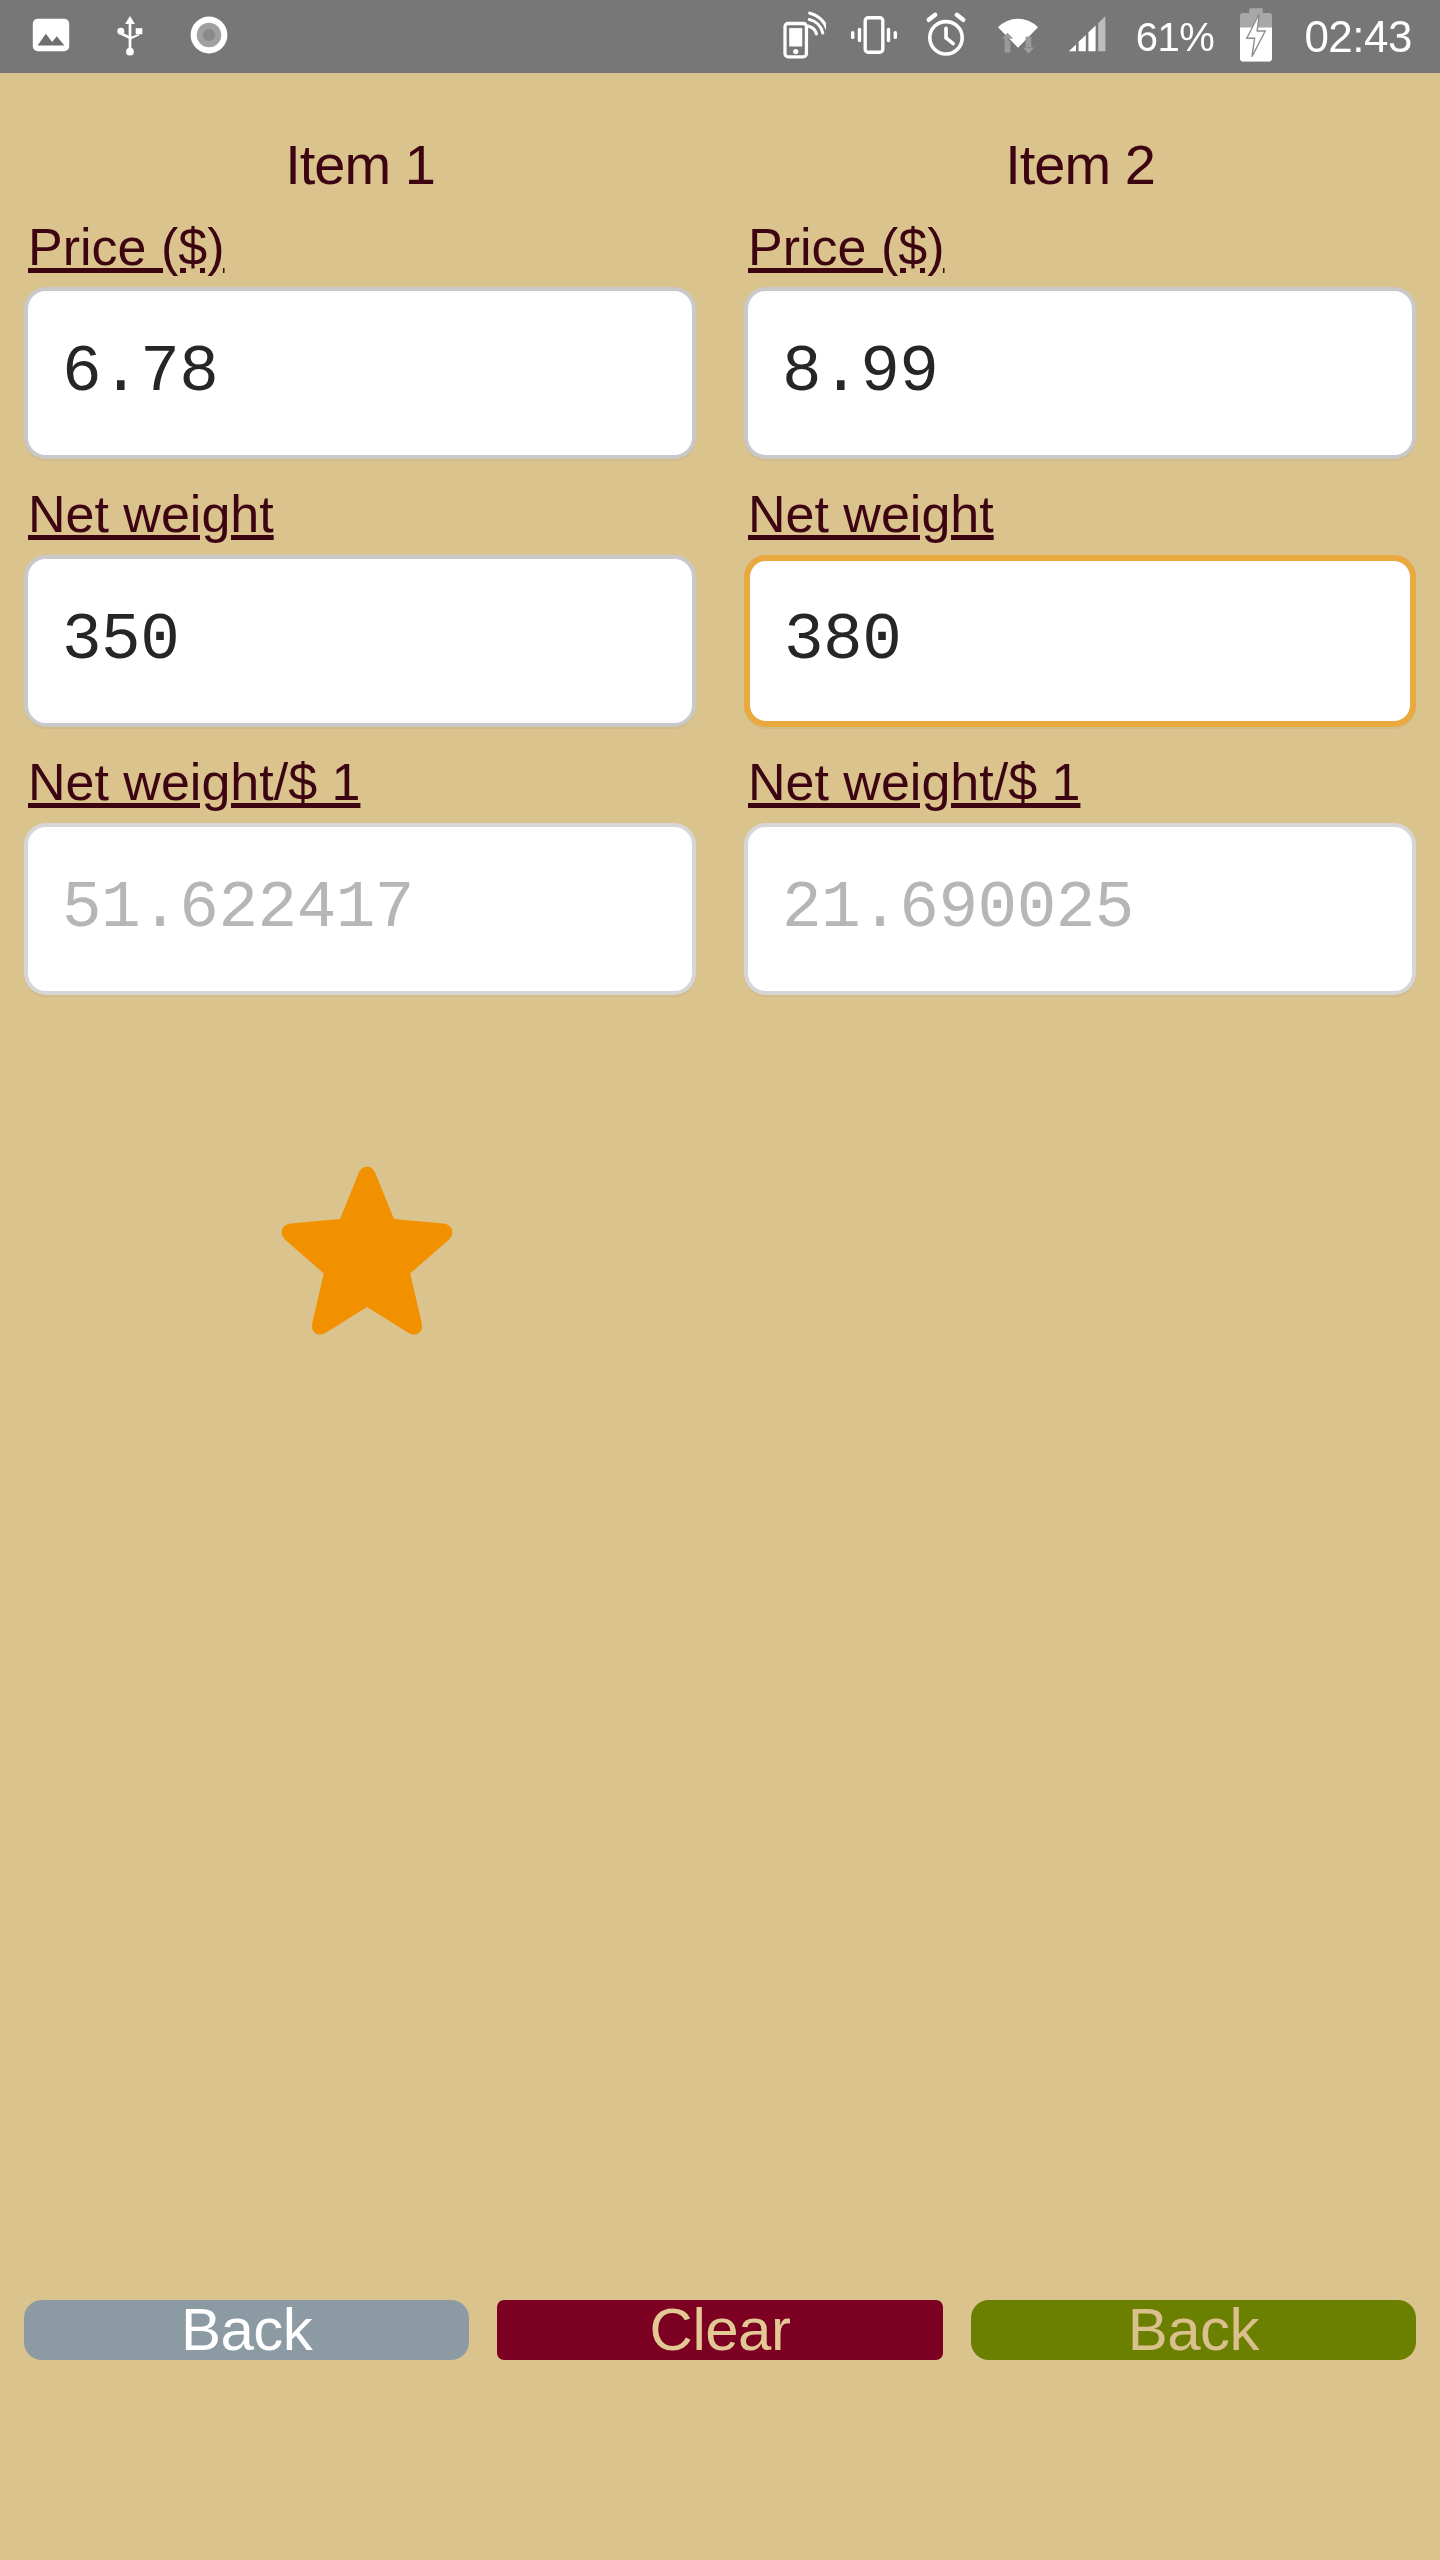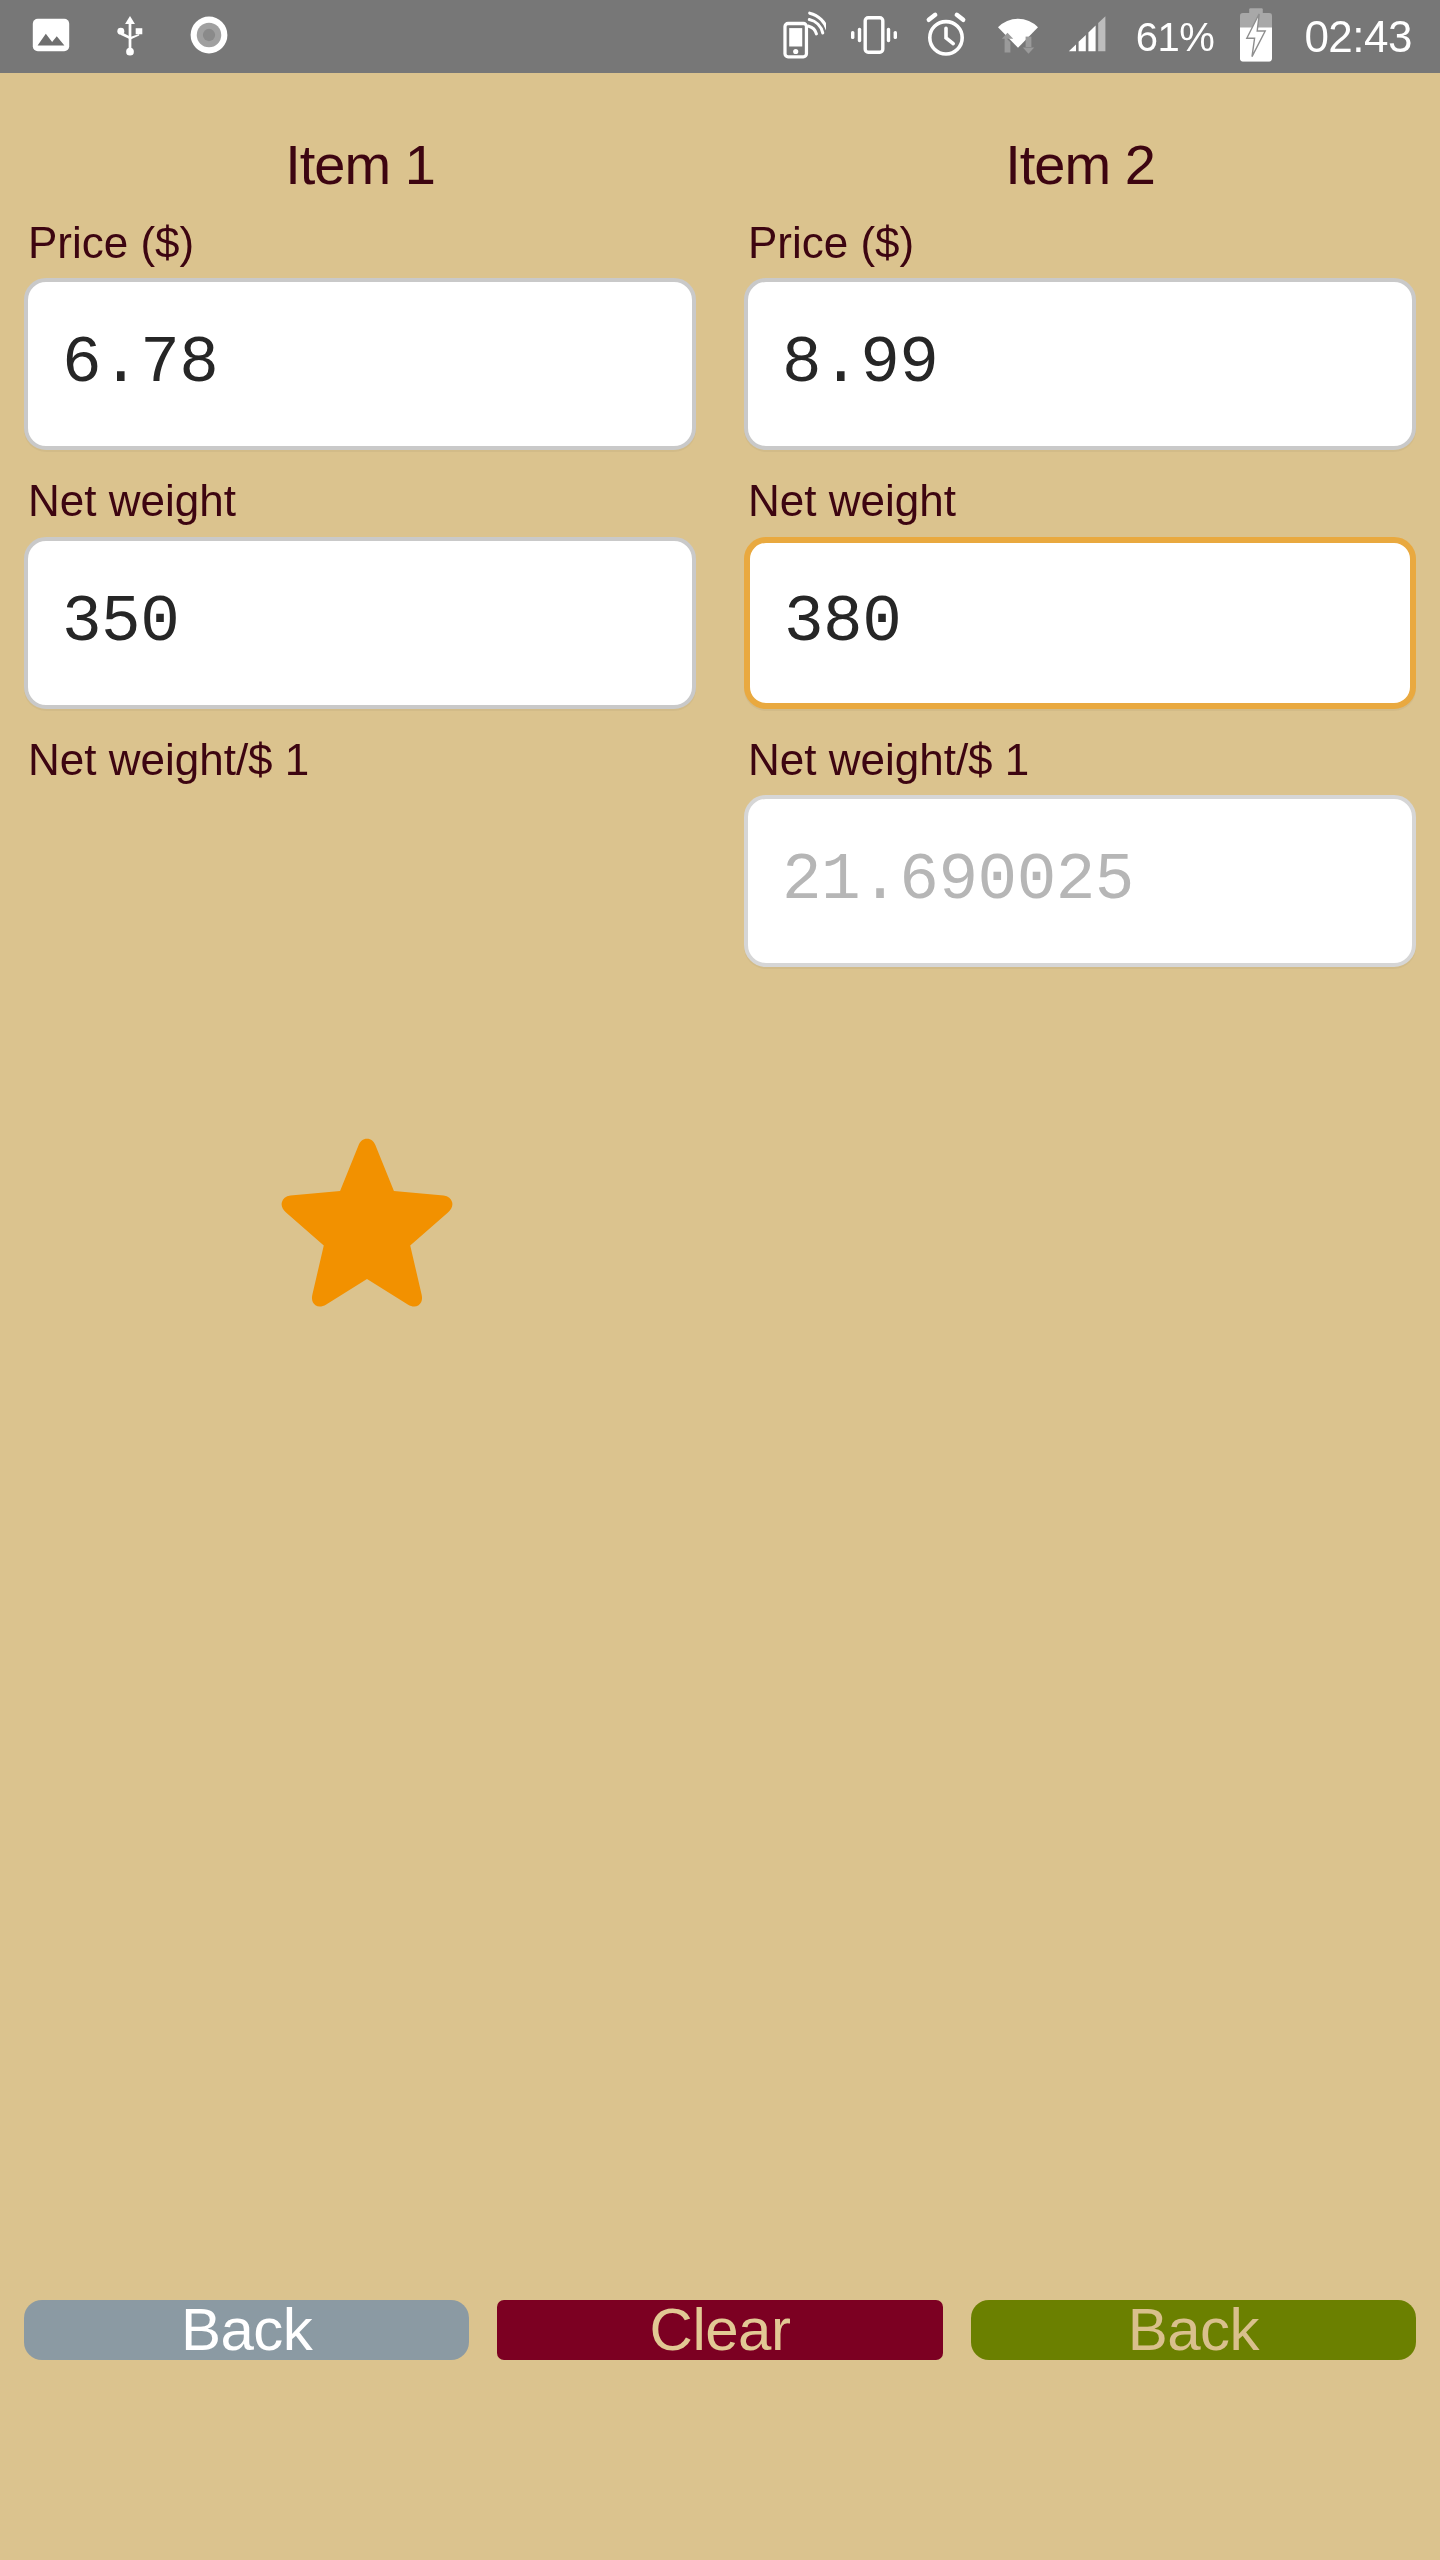--- a/index.html
+++ b/index.html
@@ -79,25 +79,26 @@
     font-size: 56px;
     font-weight: normal;
     line-height: 1.1;
     padding-top: 18px;
     padding-bottom: 22px;
     letter-spacing: -1px;
   }
 
   .field-label {
     color: #3d0511;
-    font-size: 44px;
+    font-size: 52px;
     line-height: 1.15;
     padding-left: 4px;
     padding-bottom: 10px;
     white-space: nowrap;
+    text-decoration: underline;
   }
 
   .input-box {
     height: 172px;
     background: #ffffff;
     border: 4px solid #c9c9c9;
     border-radius: 22px;
     display: flex;
     align-items: center;
     padding-left: 34px;
@@ -282,20 +283,23 @@
 
       <div>
         <div class="field-label">Net weight</div>
         <div class="input-box">
           <span class="input-value">350</span>
         </div>
       </div>
 
       <div>
         <div class="field-label">Net weight/$ 1</div>
+        <div class="input-box readonly">
+          <span class="input-value muted">51.622417</span>
+        </div>
       </div>
     </div>
 
     <div class="column">
       <div class="col-title">Item 2</div>
 
       <div>
         <div class="field-label">Price ($)</div>
         <div class="input-box">
           <span class="input-value">8.99</span>

